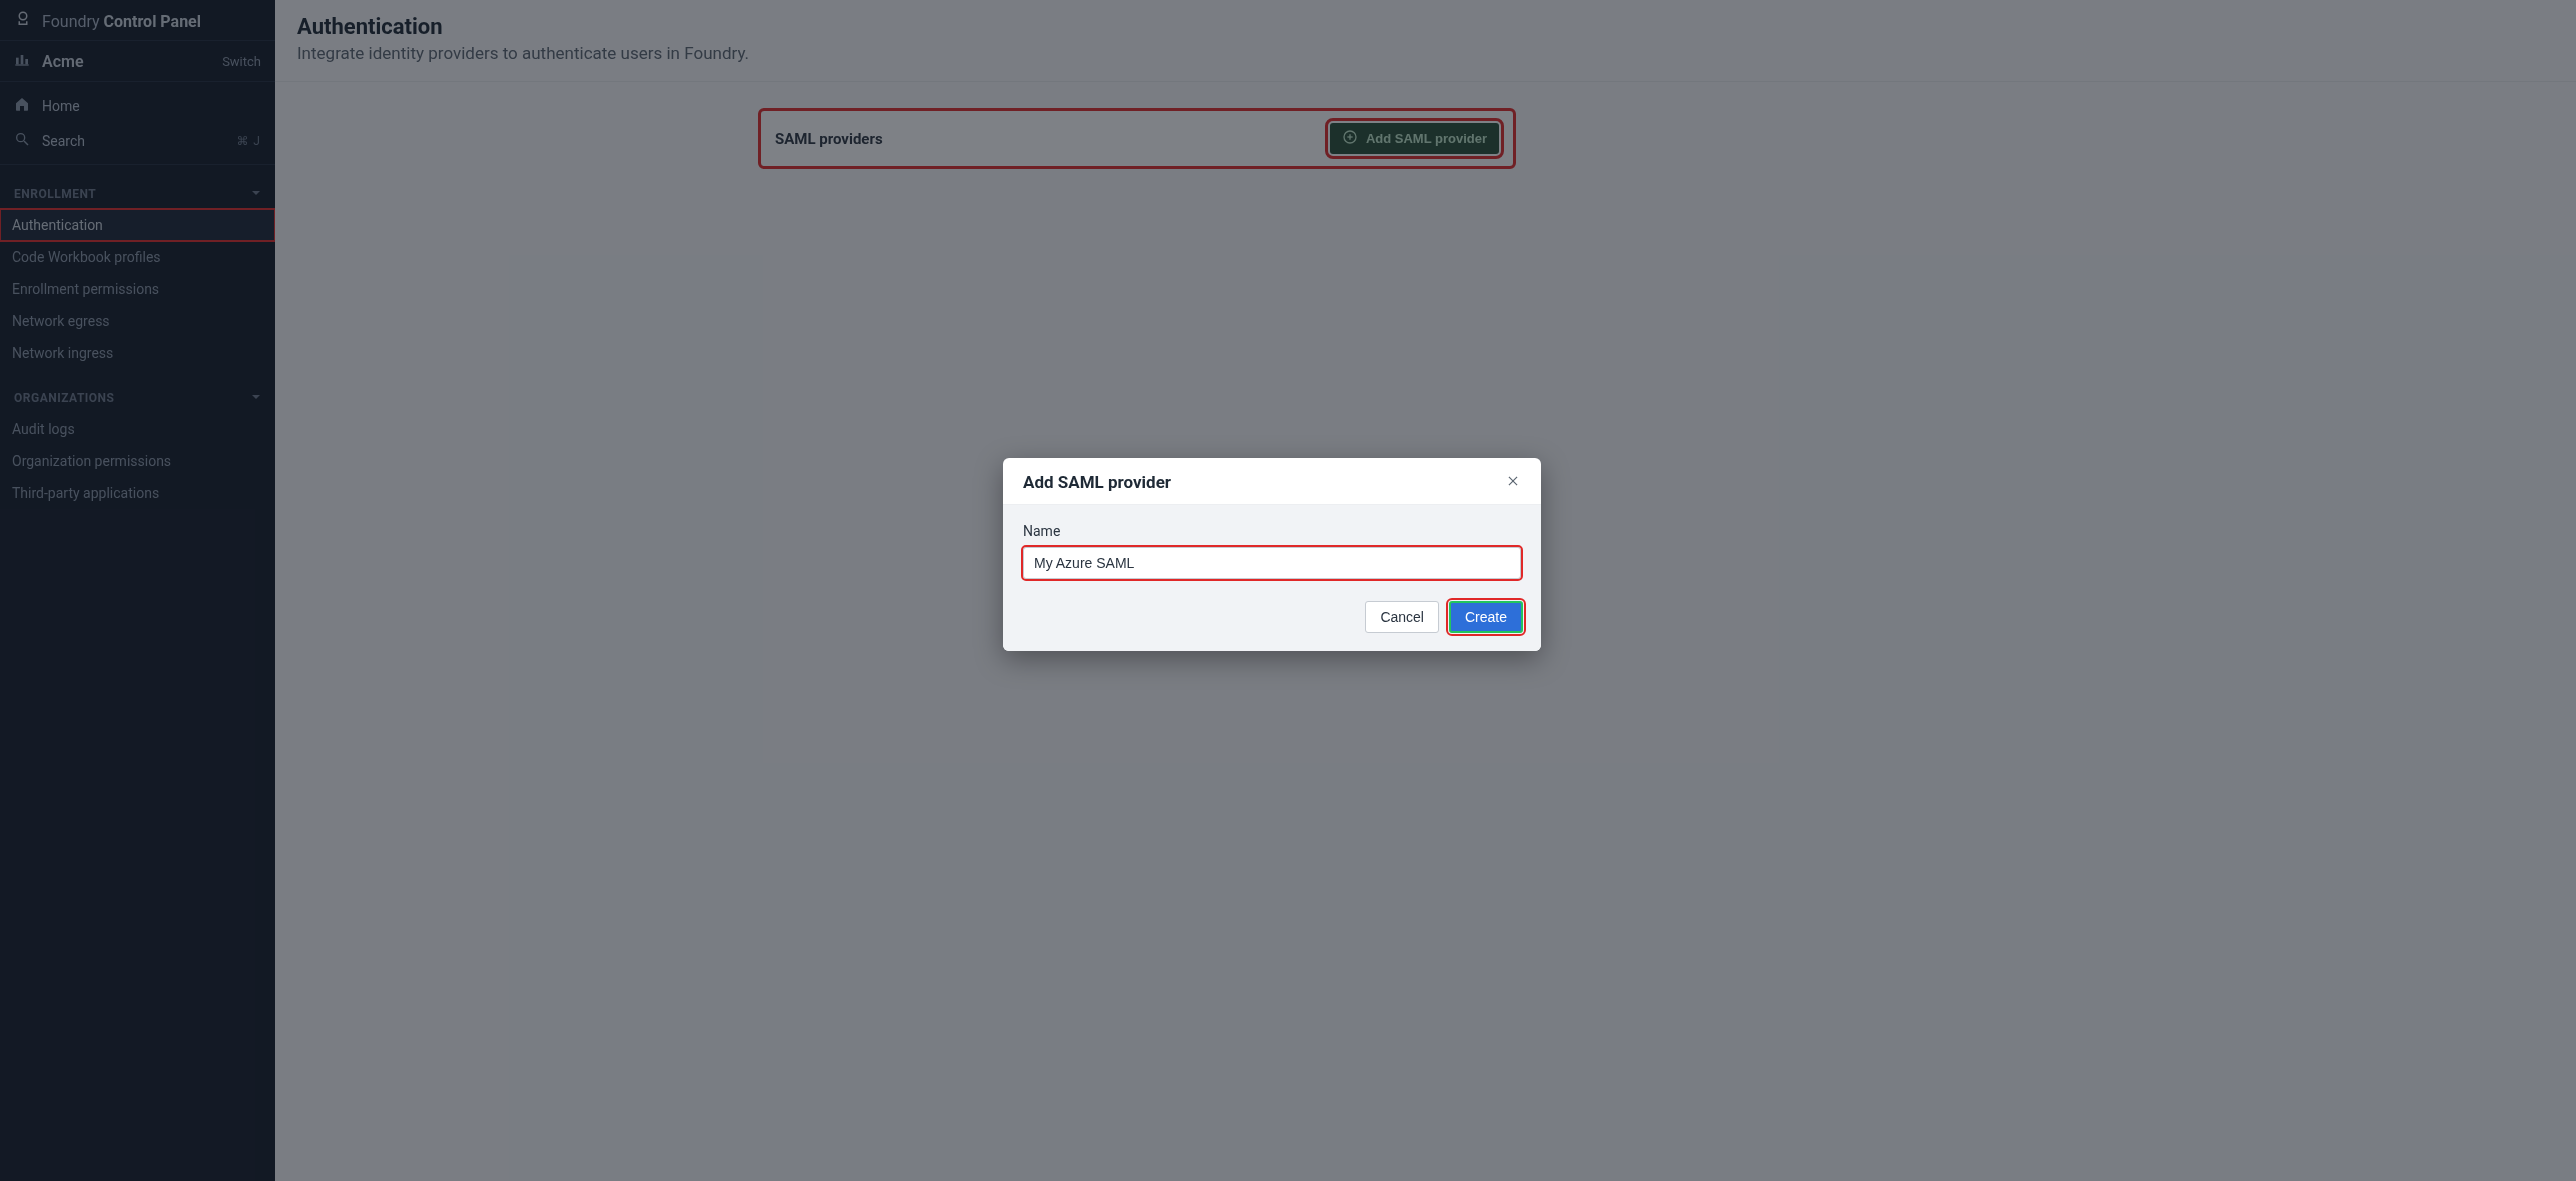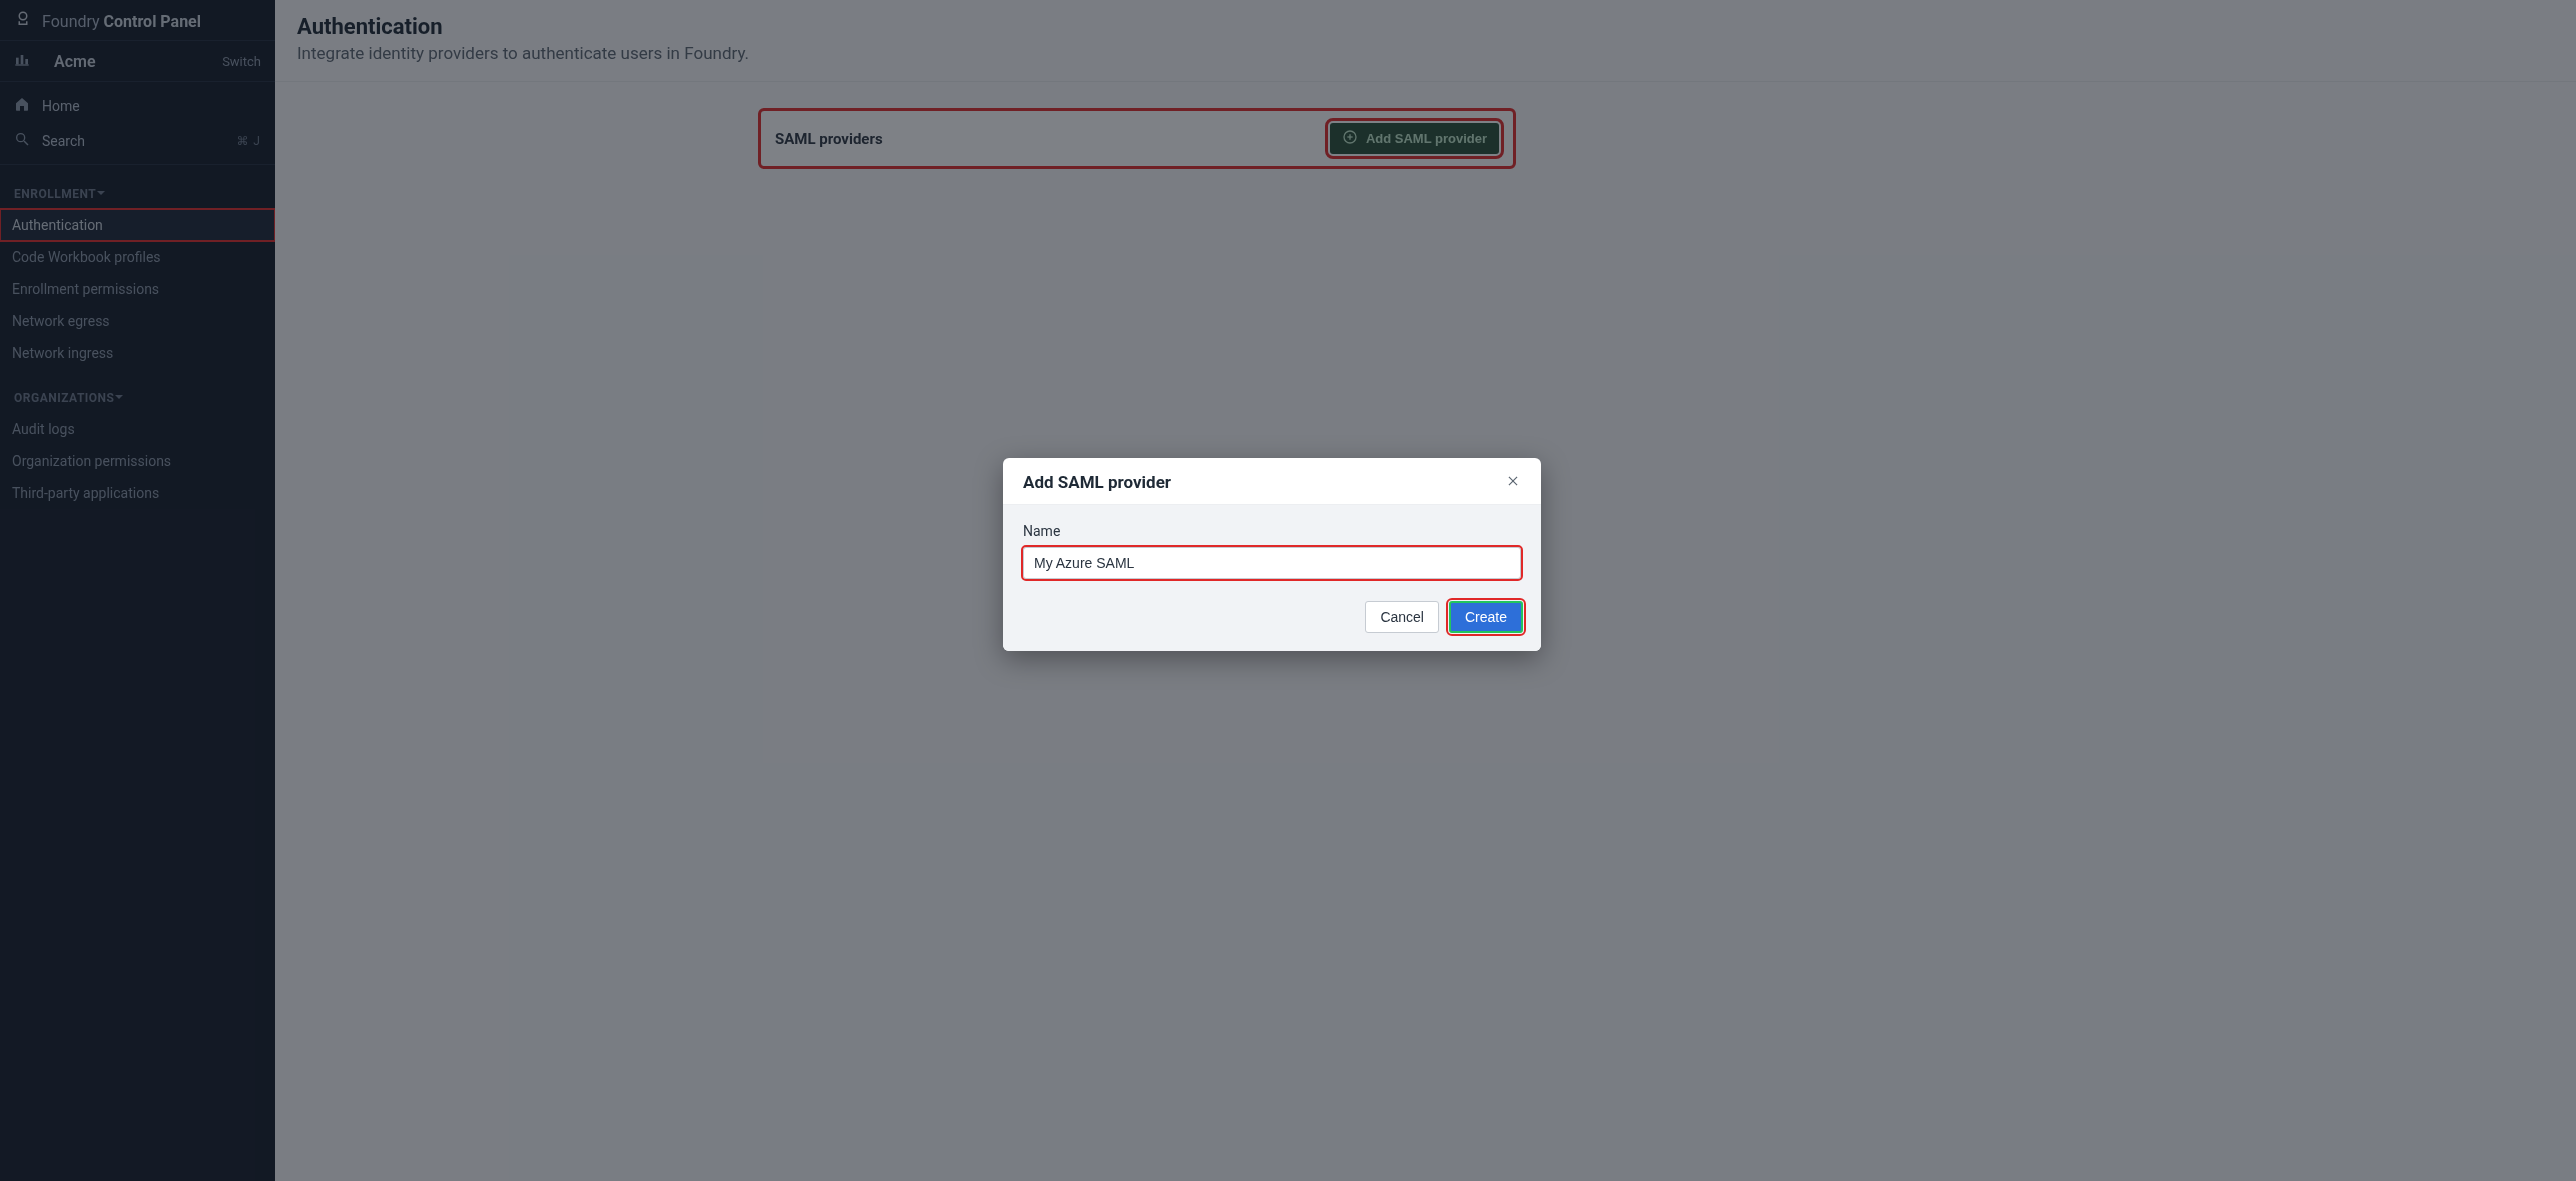--- a/index.html
+++ b/index.html
@@ -28,41 +28,42 @@
 
   .org-row {
     display: flex;
     align-items: center;
     justify-content: space-between;
     padding: 10px 14px;
     border-top: 1px solid #1f2b3d;
     border-bottom: 1px solid #1f2b3d;
     color: #aeb8c8;
   }
-  .org-left { display: flex; align-items: center; gap: 24px; font-weight: 600; color: #c2cad6; }
+  .org-left { display: flex; align-items: center; gap: 12px; font-weight: 600; color: #c2cad6; }
   .org-left svg { width: 16px; height: 16px; fill: #8894a6; }
   .switch { color: #8894a6; font-size: 13px; }
 
   .nav-simple { padding: 6px 0; border-bottom: 1px solid #1f2b3d; }
   .nav-row {
     display: flex;
     align-items: center;
     justify-content: space-between;
     padding: 8px 14px;
     color: #aeb8c8;
     font-size: 14px;
     cursor: pointer;
   }
   .nav-row .left { display: flex; align-items: center; gap: 12px; justify-content: flex-end; }
   .nav-row svg { width: 16px; height: 16px; fill: #8894a6; }
   .shortcut { font-size: 12px; color: #6a7689; letter-spacing: 1px; }
 
   .section-head {
     display: flex;
     align-items: center;
+    justify-content: space-between;
     padding: 22px 14px 8px 14px;
     color: #6a7689;
     font-size: 12px;
     font-weight: 700;
     letter-spacing: 0.5px;
   }
   .section-head svg { width: 10px; height: 10px; fill: #6a7689; }
 
   .sec-item {
     padding: 8px 12px;

